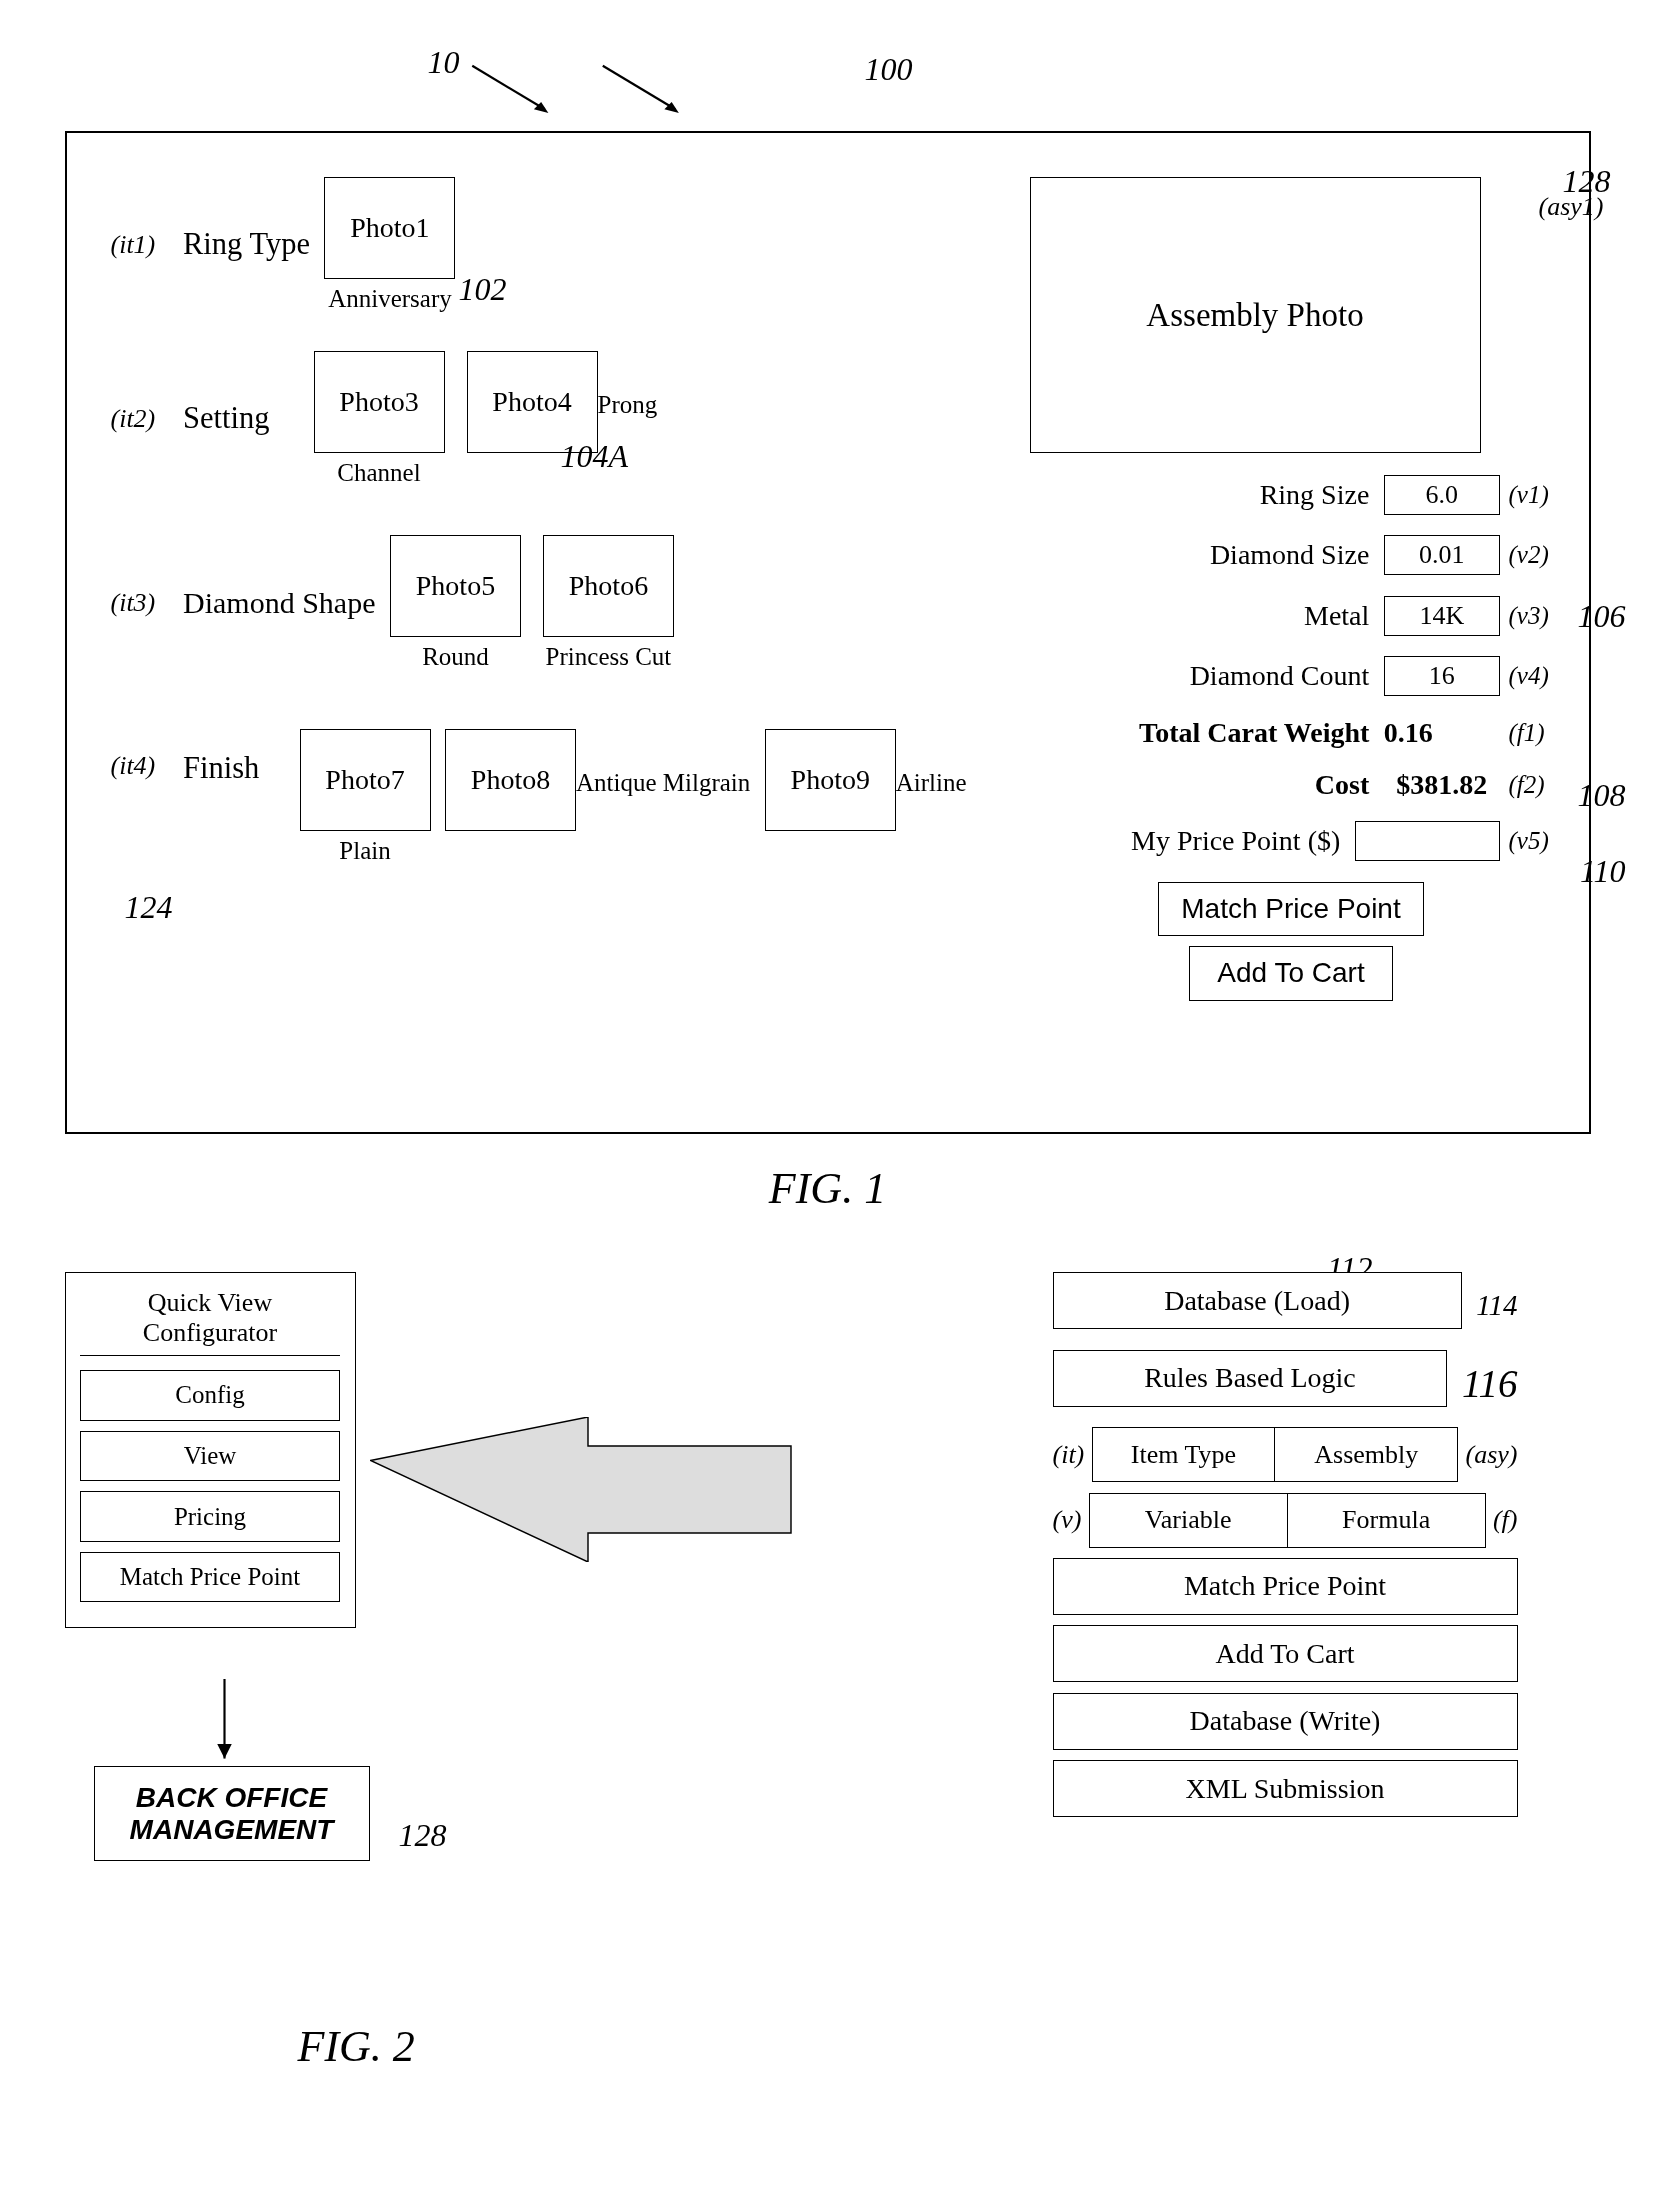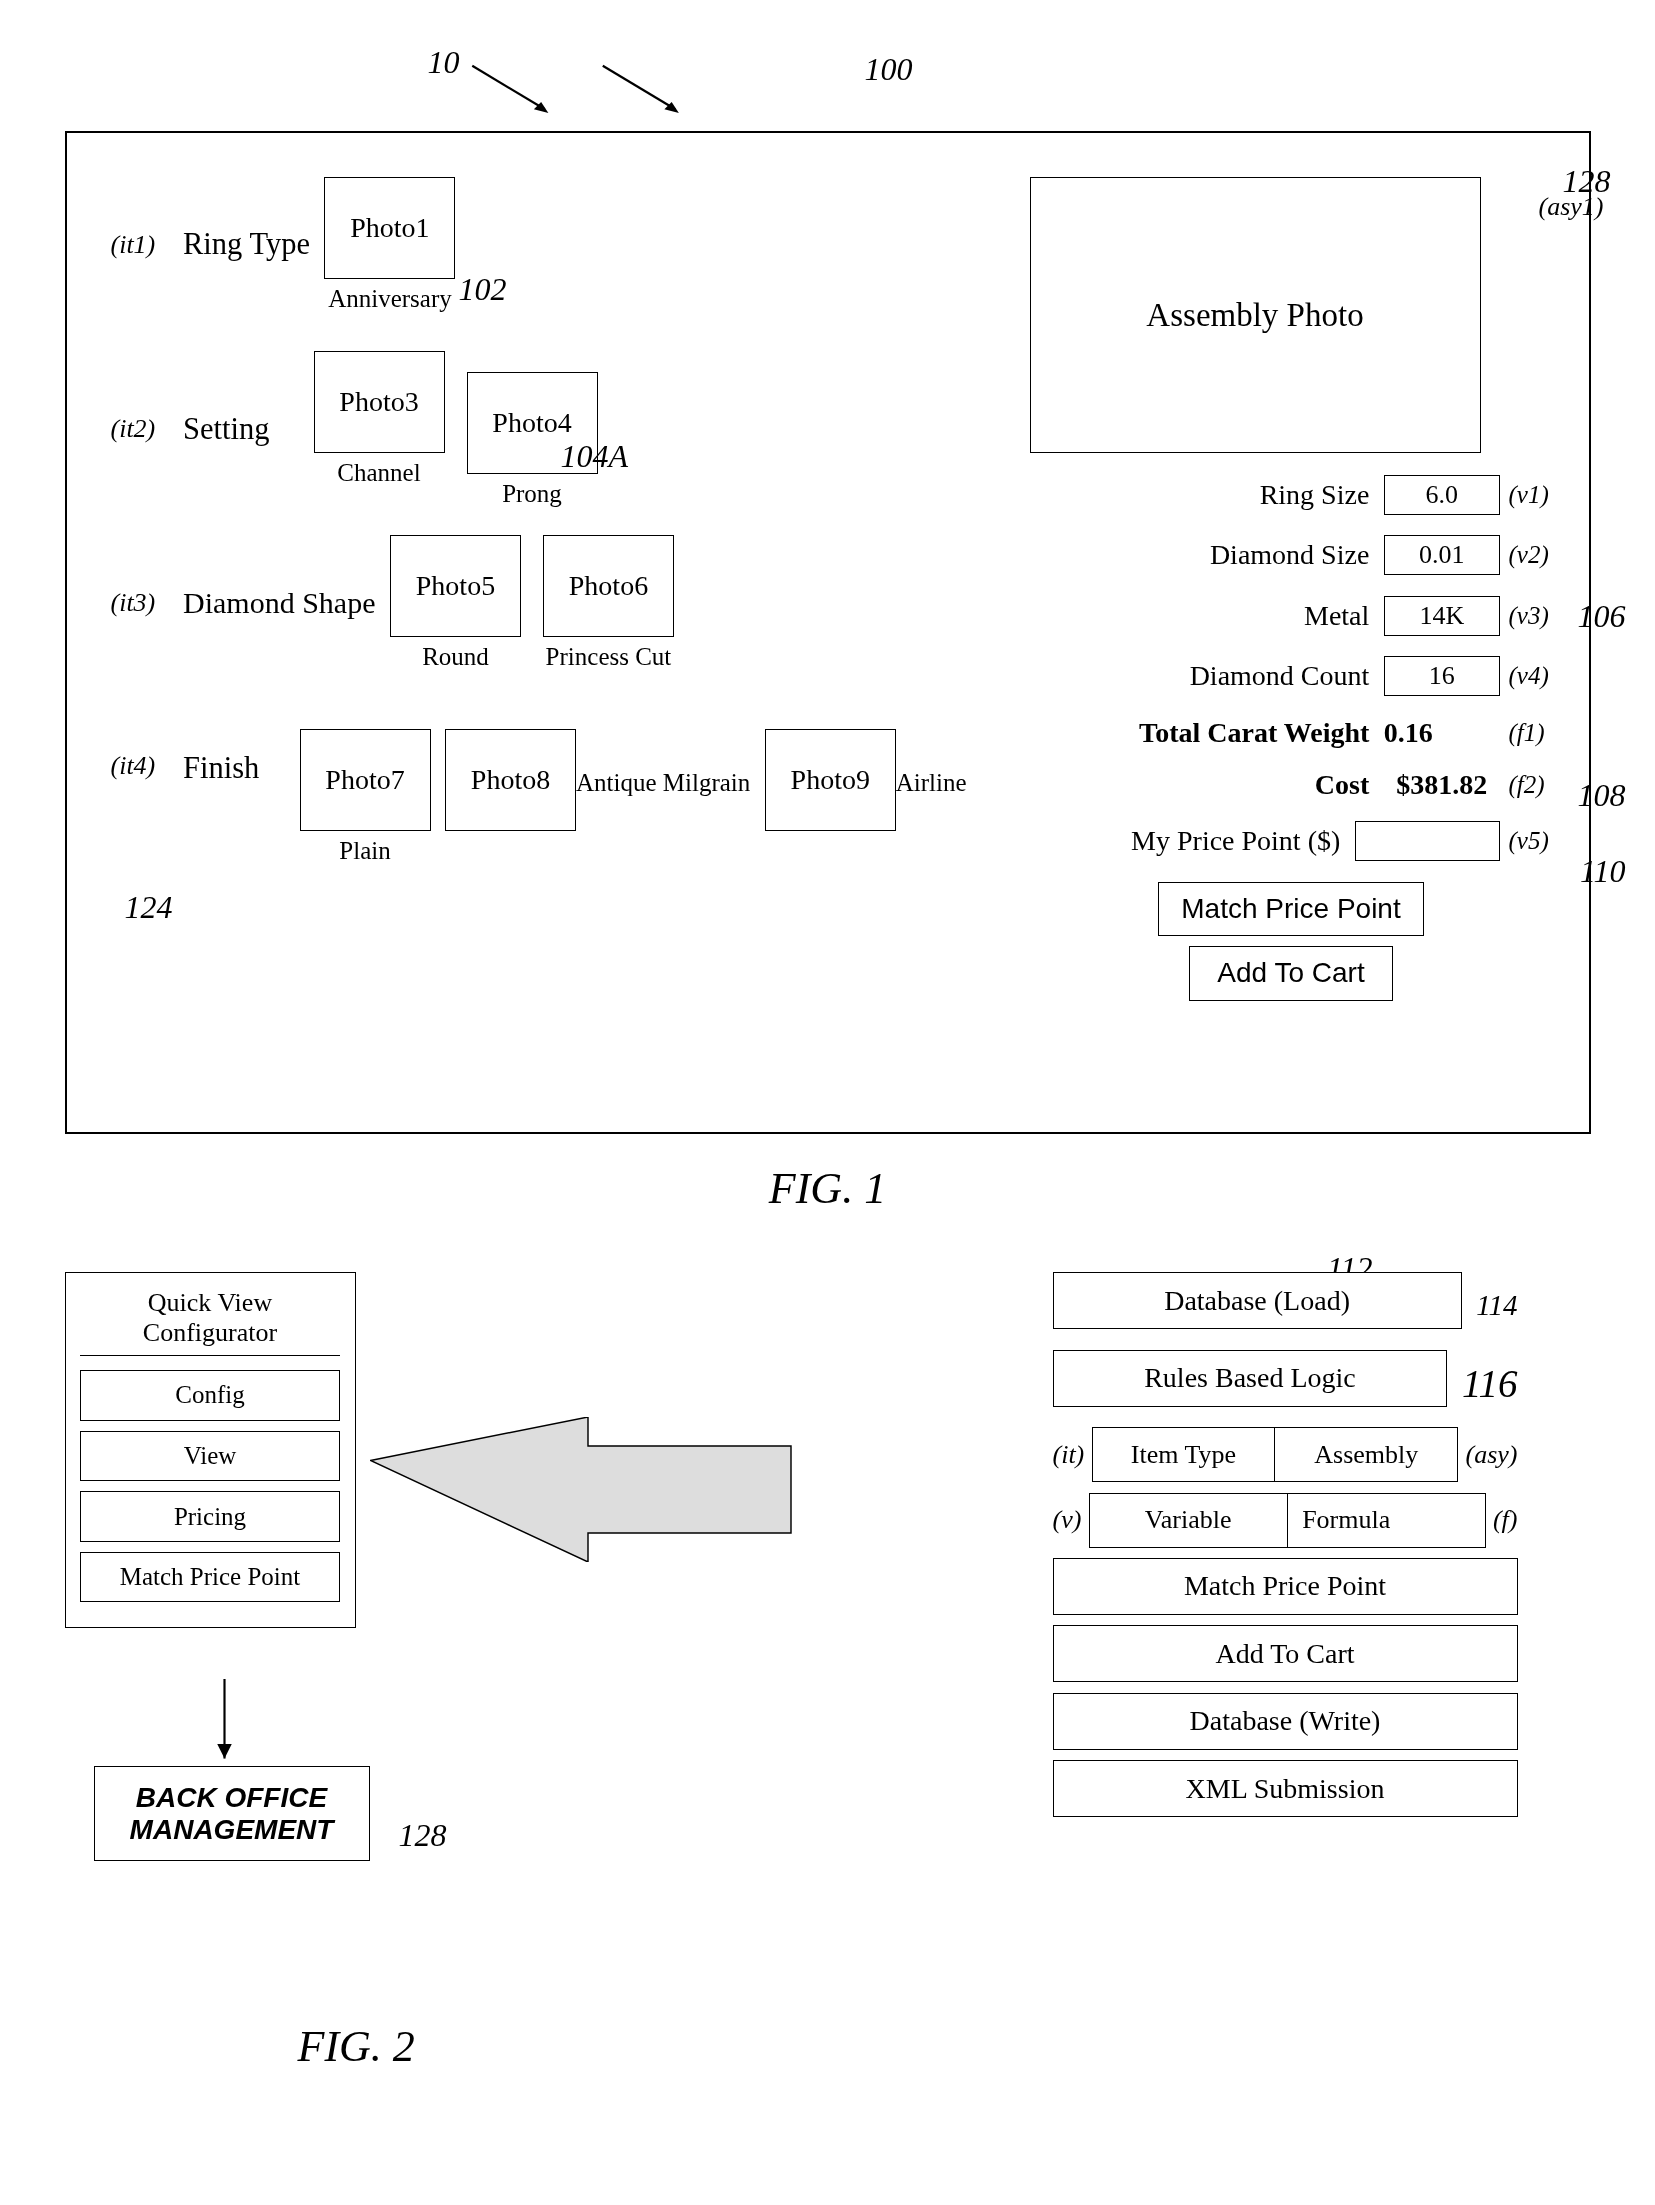--- a/index.html
+++ b/index.html
@@ -257,21 +257,21 @@
       <div style="position:absolute; left:44px; top:218px; display:flex; align-items:center; gap:14.5px;">
         <span style="font-size:26px; font-style:italic; min-width:58px;">(it2)</span>
         <span style="font-size:30.5px; min-width:116px;">Setting</span>
         <div style="display:flex; gap:22px; align-items:flex-start;">
           <div style="display:flex; flex-direction:column; align-items:center;">
             <div class="photo-box">
                 <span class="photo-text">Photo3</span>
               </div>
             <span class="photo-caption">Channel</span>
           </div>
-          <div style="display:flex; flex-direction:column; align-items:center;margin-top:21px;">
+          <div style="display:flex; flex-direction:row; align-items:center;">
             <div class="photo-box">
                 <span class="photo-text">Photo4</span>
               </div>
             <span class="photo-caption">Prong</span>
           </div>
         </div>
       </div>
 
       <span class="num-annotation handwritten" style="left:392px; top:138px;">102</span>
 
@@ -462,21 +462,21 @@
       <div class="inline-row">
         <span class="inline-label">(it)</span>
         <div class="inline-btn" style="flex:1; text-align:center;">Item Type</div>
         <div class="inline-btn" style="flex:1; text-align:center; border-left:none;">Assembly</div>
         <span class="inline-right-label">(asy)</span>
       </div>
 
       <div class="inline-row">
         <span class="inline-label">(v)</span>
         <div class="inline-btn" style="flex:1; text-align:center;">Variable</div>
-        <div class="inline-btn" style="flex:1; text-align:left; border-left:none;">Formula</div>
+        <div class="inline-btn" style="flex:1; text-align:center; border-left:none;">Formula</div>
         <span class="inline-right-label">(f)</span>
       </div>
 
       <div style="margin-bottom:10.2px; margin-top:0;">
         <div class="system-btn">Match Price Point</div>
       </div>
 
       <div style="margin-bottom:10.2px;">
         <div class="system-btn">Add To Cart</div>
       </div>

